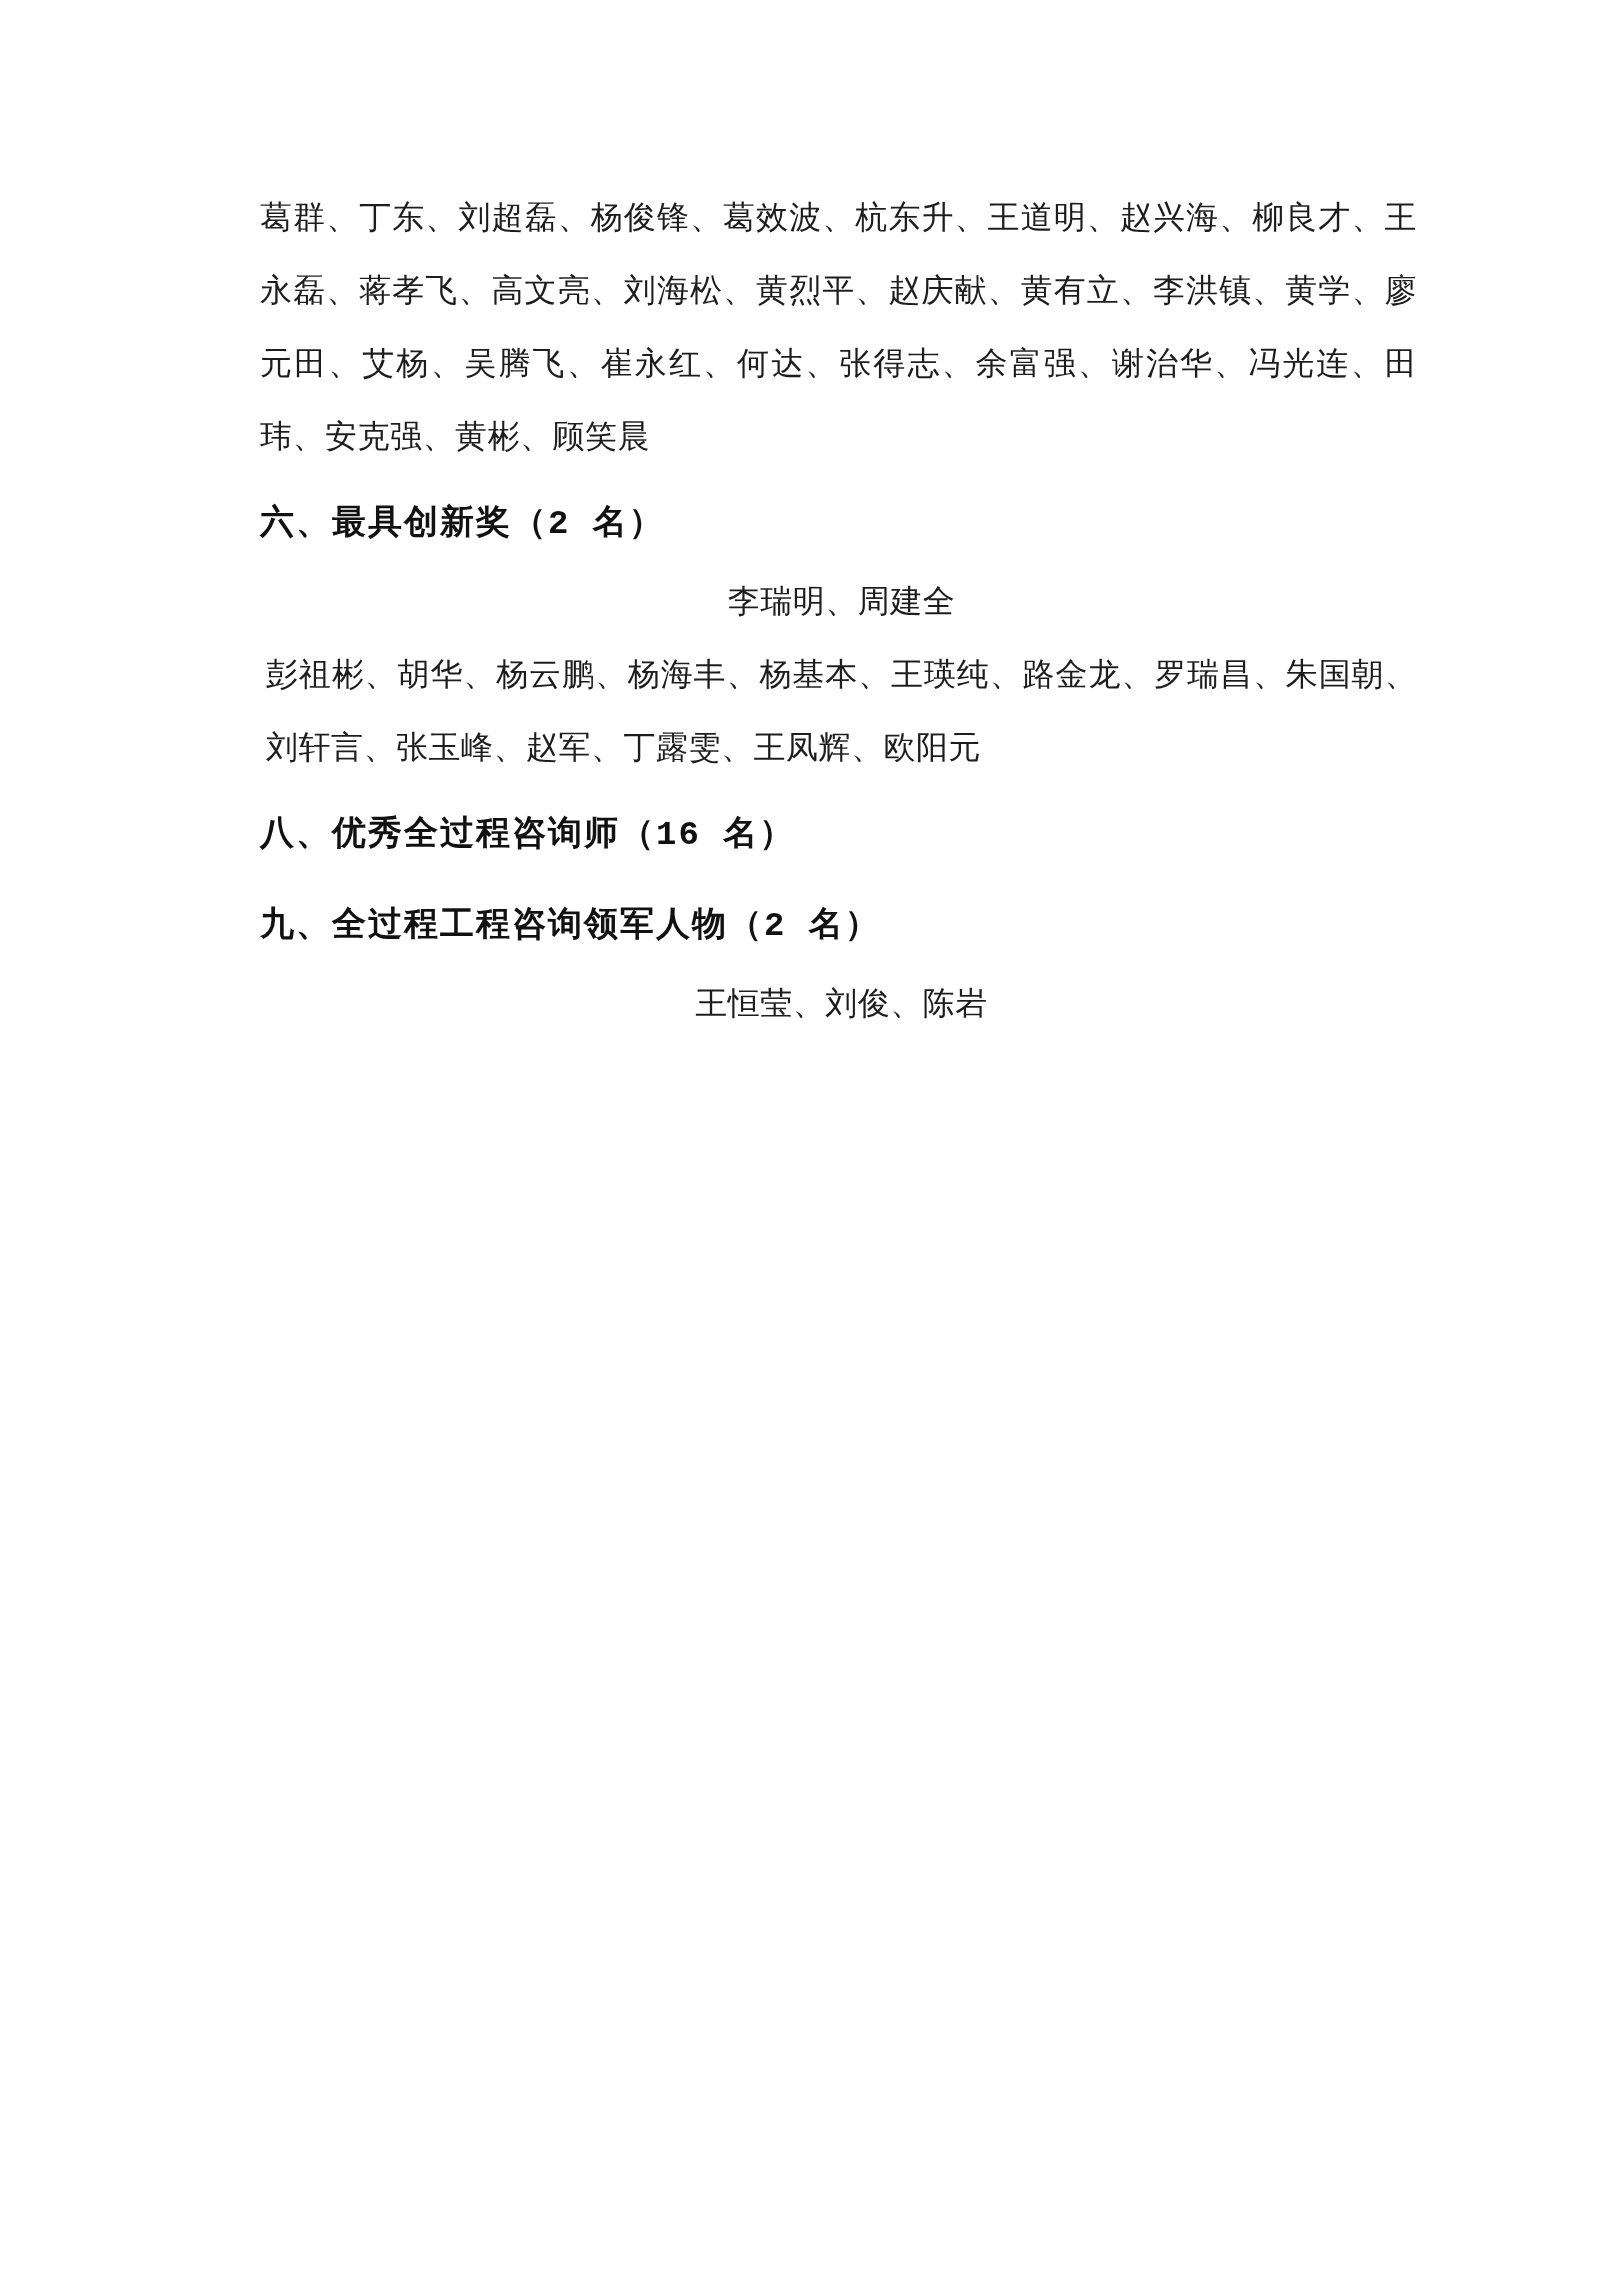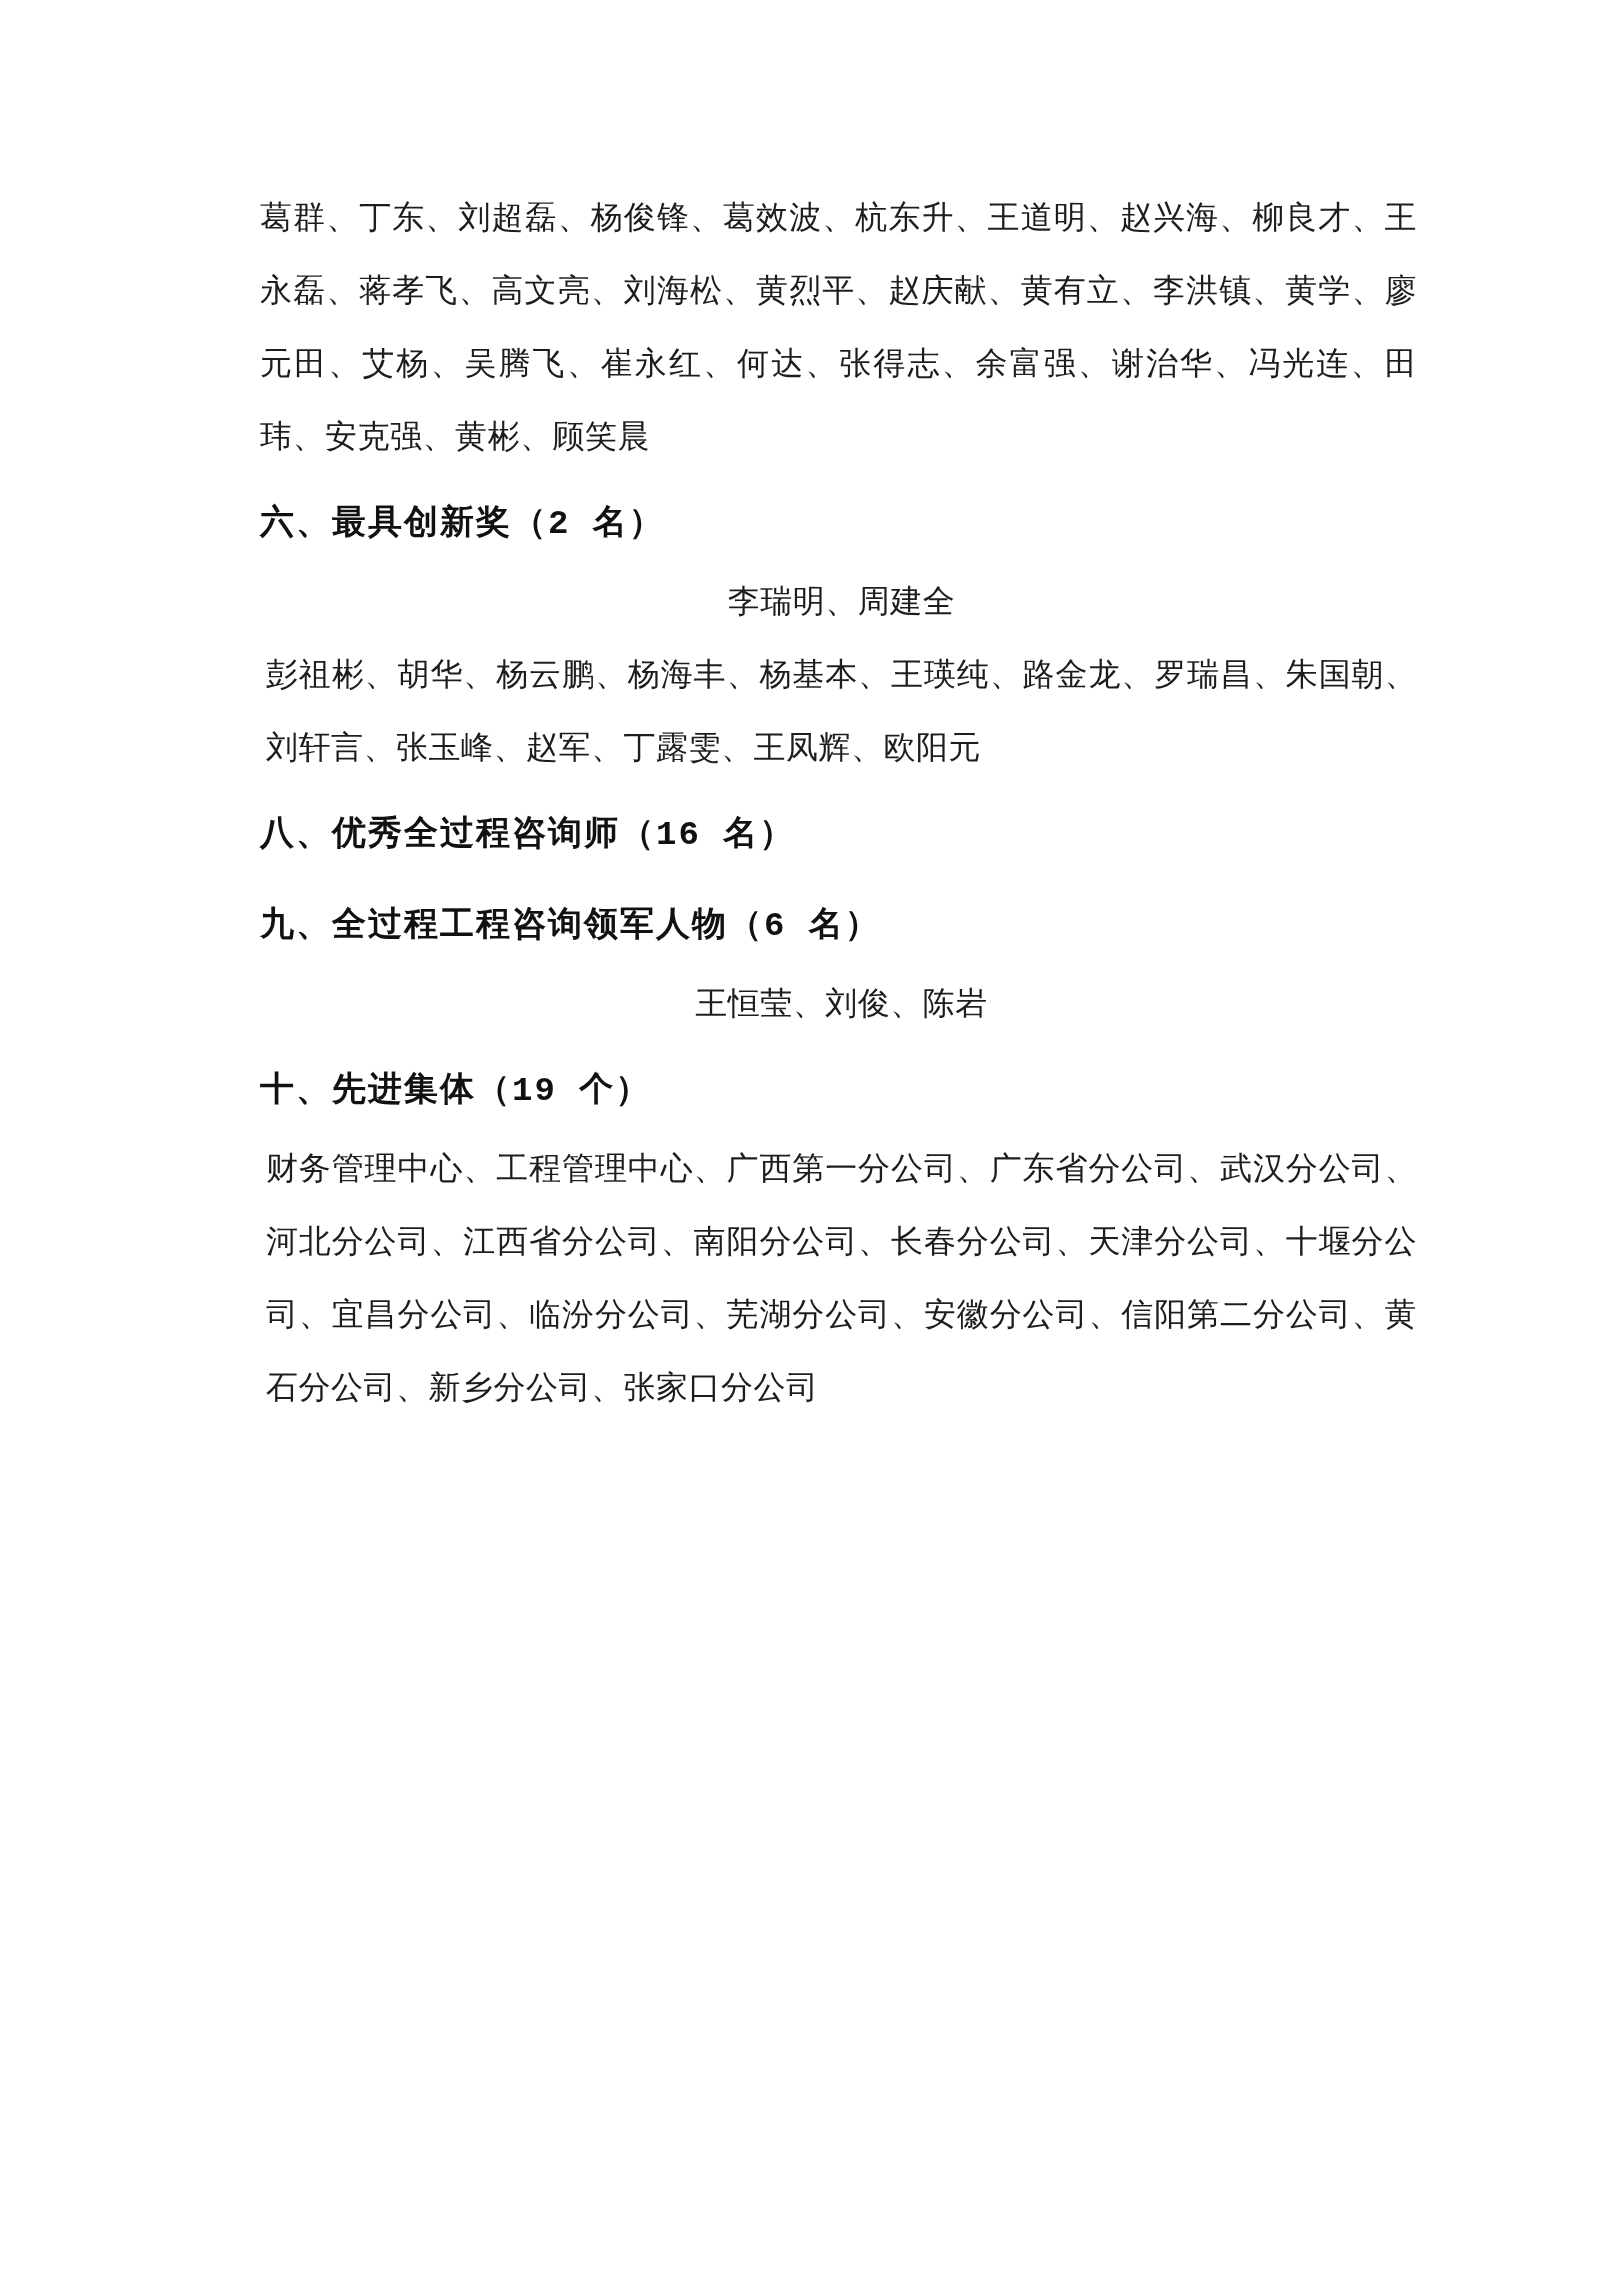--- a/index.html
+++ b/index.html
@@ -77,24 +77,20 @@
 
     <div class="section">
       <p class="section-body">彭祖彬、胡华、杨云鹏、杨海丰、杨基本、王瑛纯、路金龙、罗瑞昌、朱国朝、刘轩言、张玉峰、赵军、丁露雯、王凤辉、欧阳元</p>
     </div>
 
     <div class="section">
       <h2 class="section-heading">八、优秀全过程咨询师（16 名）</h2>
     </div>
 
     <div class="section">
-      <h2 class="section-heading">九、全过程工程咨询领军人物（6 名）</h2>
+      <h2 class="section-heading">九、全过程工程咨询领军人物（2 名）</h2>
       <p class="section-body short">王恒莹、刘俊、陈岩</p>
     </div>
 
-    <div class="section">
-      <h2 class="section-heading">十、先进集体（19 个）</h2>
-      <p class="section-body">财务管理中心、工程管理中心、广西第一分公司、广东省分公司、武汉分公司、河北分公司、江西省分公司、南阳分公司、长春分公司、天津分公司、十堰分公司、宜昌分公司、临汾分公司、芜湖分公司、安徽分公司、信阳第二分公司、黄石分公司、新乡分公司、张家口分公司</p>
-    </div>
 
   </div>
 </div>
 
 
 </body></html>

